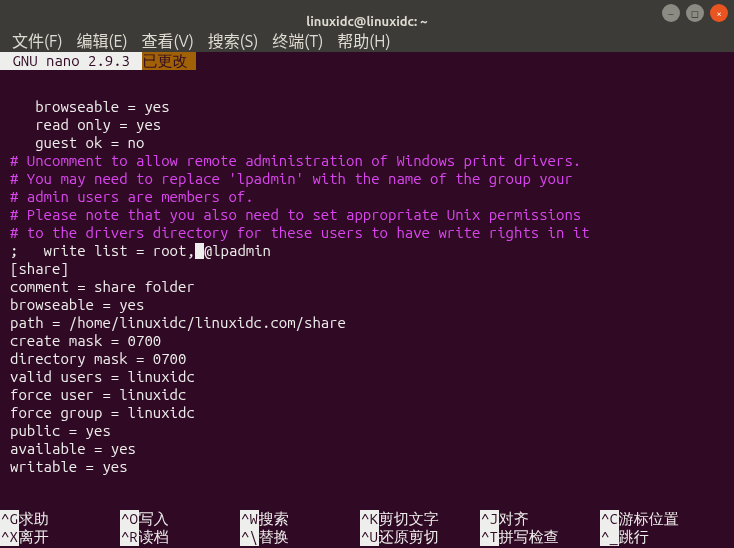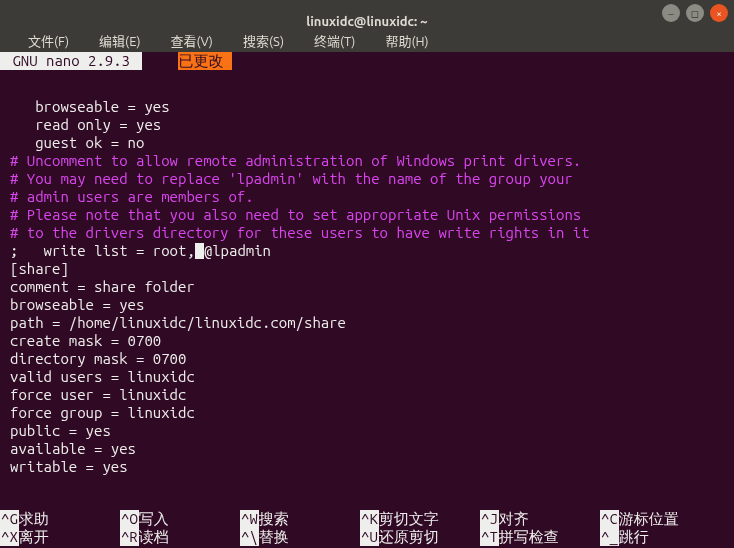--- a/index.html
+++ b/index.html
@@ -49,53 +49,51 @@
     .menubar {
       background: #3c3b37;
       height: 24px;
       display: flex;
       align-items: center;
       padding: 0 6px;
       gap: 2px;
     }
     .menu-item {
       color: #dfdbd2;
-      font-size: 13px;
+      font-size: 16px;
       padding: 2px 6px;
       cursor: pointer;
-      margin-left: 16px;
     }
     .terminal {
       background: #300a24;
       height: calc(548px - 28px - 24px);
       font-family: "Ubuntu Mono", "DejaVu Sans Mono", monospace;
       font-size: 15px;
       line-height: 18px;
       position: relative;
     }
     .nano-header {
       display: flex;
       background: #300a24;
-      gap: 36px;
     }
     .nano-header-left {
       background: #eeeeec;
       color: #300a24;
       padding: 0 4px;
       white-space: pre;
     }
     .nano-header-center {
       flex: 1;
       background: #eeeeec;
       color: #300a24;
       text-align: center;
       white-space: pre;
     }
     .nano-header-right {
-      background: #f97316;
+      background: #a16207;
       color: #300a24;
       white-space: pre;
     }
     .editor-body {
       padding: 10px;
       white-space: pre;
     }
     .ln { color: #eeeeec; white-space: pre; }
     .comment { color: #d946ef; }
     .cursor {

